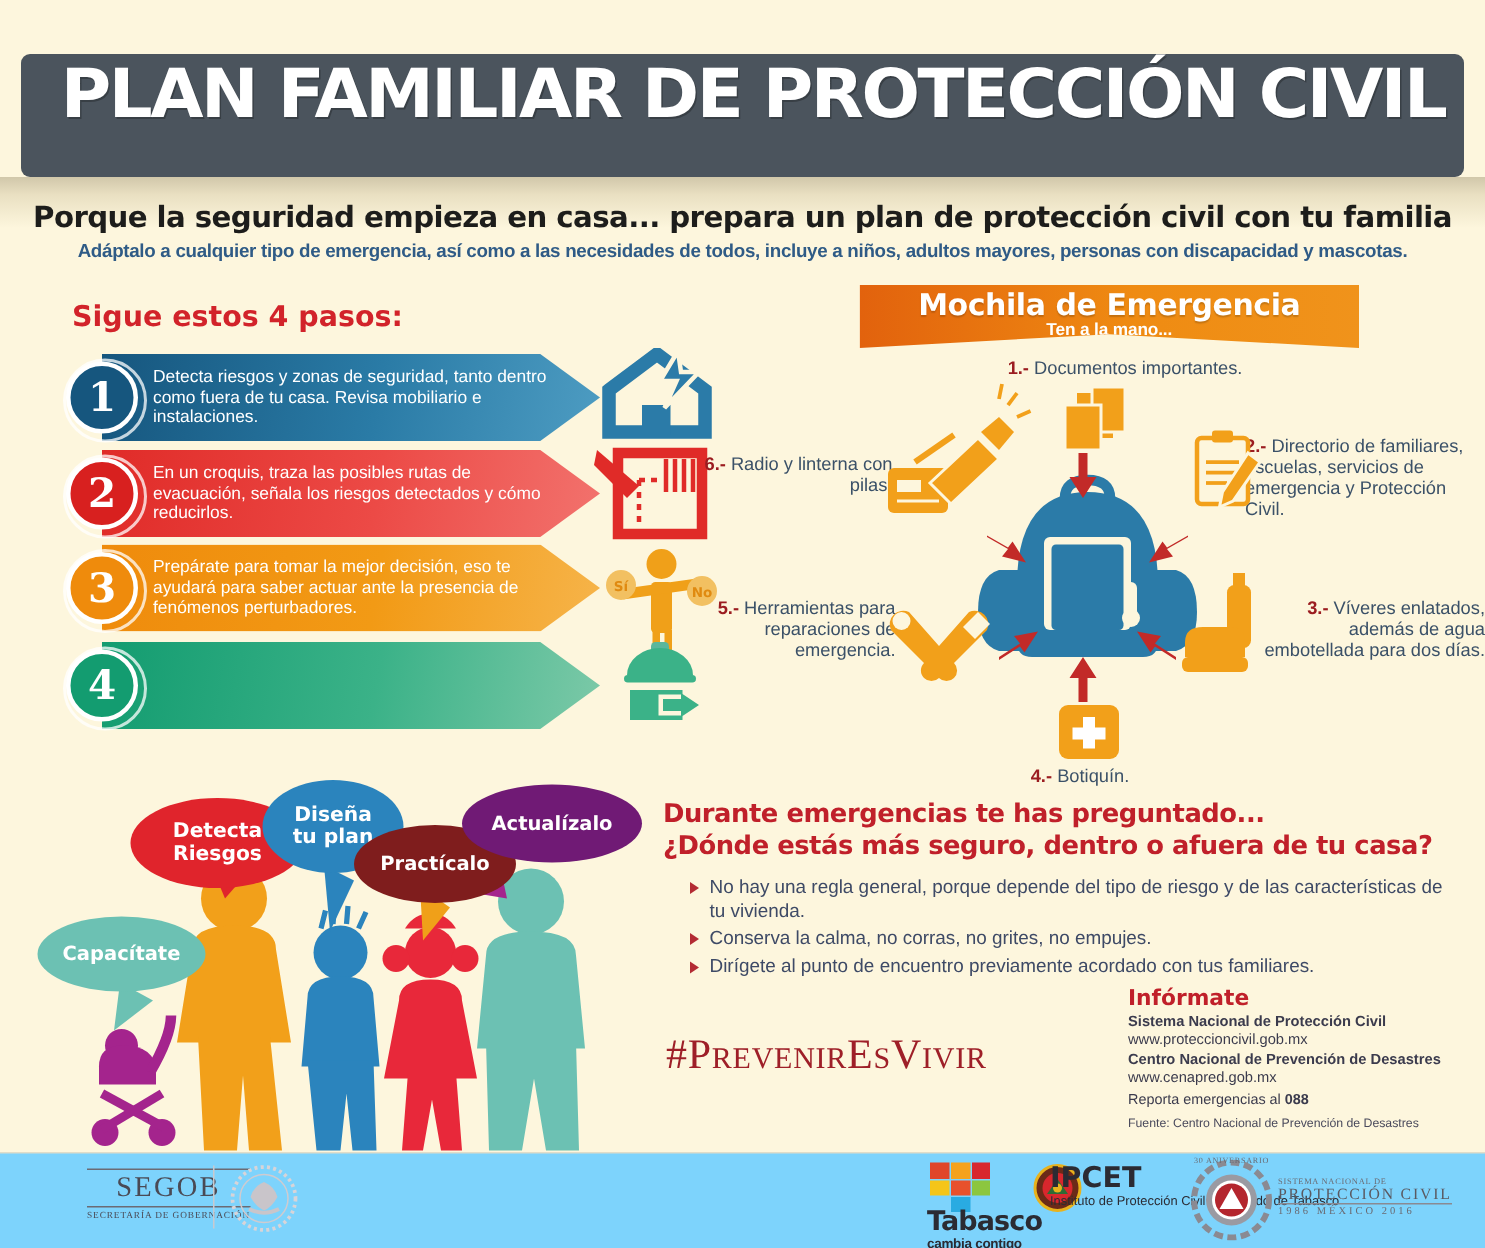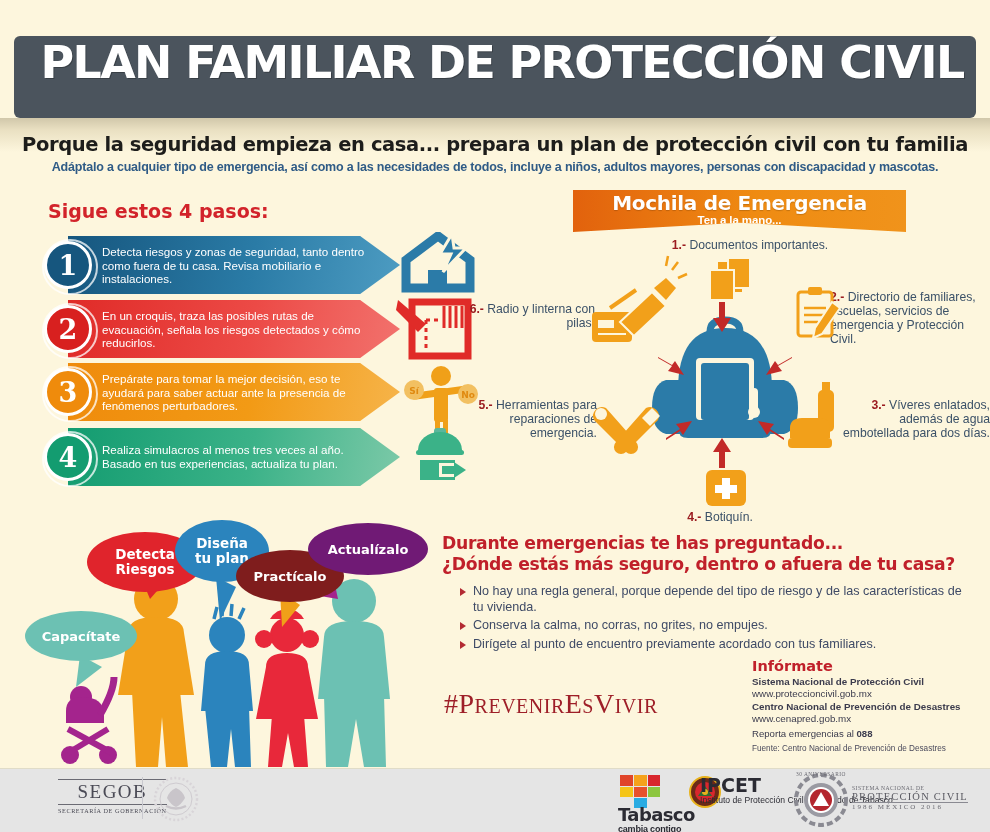--- a/index.html
+++ b/index.html
@@ -195,21 +195,21 @@
   .inf-b { font-size: 9.8px; font-weight: 700; color: #3b3b4d; line-height: 12px; }
   .inf-u { font-size: 9.8px; color: #3b3b4d; line-height: 12px; margin-bottom: 1px; }
   .inf-r { font-size: 9.6px; color: #3b3b4d; line-height: 12px; margin-top: 3px; }
   .inf-r b { font-weight: 700; }
   .inf-f { font-size: 8.2px; color: #4a4a5c; line-height: 11px; margin-top: 3px; }
 
   
   .footer {
     position: absolute; left: 0; top: 768px;
     width: 990px; height: 64px;
-    background: #e5e5e5;
+    background: #7dd3fc;
     border-top: 1px solid #e0dcc8;
   }
   .segob { position: absolute; left: 58px; top: 10px; text-align: center; }
   .segob-n {
     font-family: "Liberation Serif", "DejaVu Serif", serif;
     font-size: 19px; color: #4a4a55; letter-spacing: 1.5px;
     border-top: 1px solid #6b6b74; border-bottom: 1px solid #6b6b74;
     padding: 1px 4px;
   }
   .segob-s {
@@ -257,21 +257,20 @@
     <div class="txt">En un croquis,  traza las posibles rutas de evacuación, señala los riesgos detectados y cómo reducirlos.</div>
   </div>
   <div class="step s3">
     <div class="arrow"></div>
     <div class="num">3</div>
     <div class="txt">Prepárate para tomar la mejor decisión, eso te ayudará para saber actuar ante la presencia de fenómenos perturbadores.</div>
   </div>
   <div class="step s4">
     <div class="arrow"></div>
     <div class="num">4</div>
-    <div class="txt">Realiza simulacros al menos tres veces al año. Basado en tus experiencias, actualiza tu plan.</div>
   </div>
 
   <svg class="stepicons" viewBox="0 0 110 250">
 
     <g>
       <path d="M10 28 L42 4 L74 28 L74 56 L10 56 Z" fill="none" stroke="#2b7ba8" stroke-width="9"></path>
       <rect x="32" y="38" width="19" height="20" fill="#2b7ba8"></rect>
       <path d="M56 2 L44 22 L55 22 L47 40 L70 16 L58 16 Z" fill="#2b7ba8" stroke="#fdf6dd" stroke-width="3"></path>
     </g>
 

